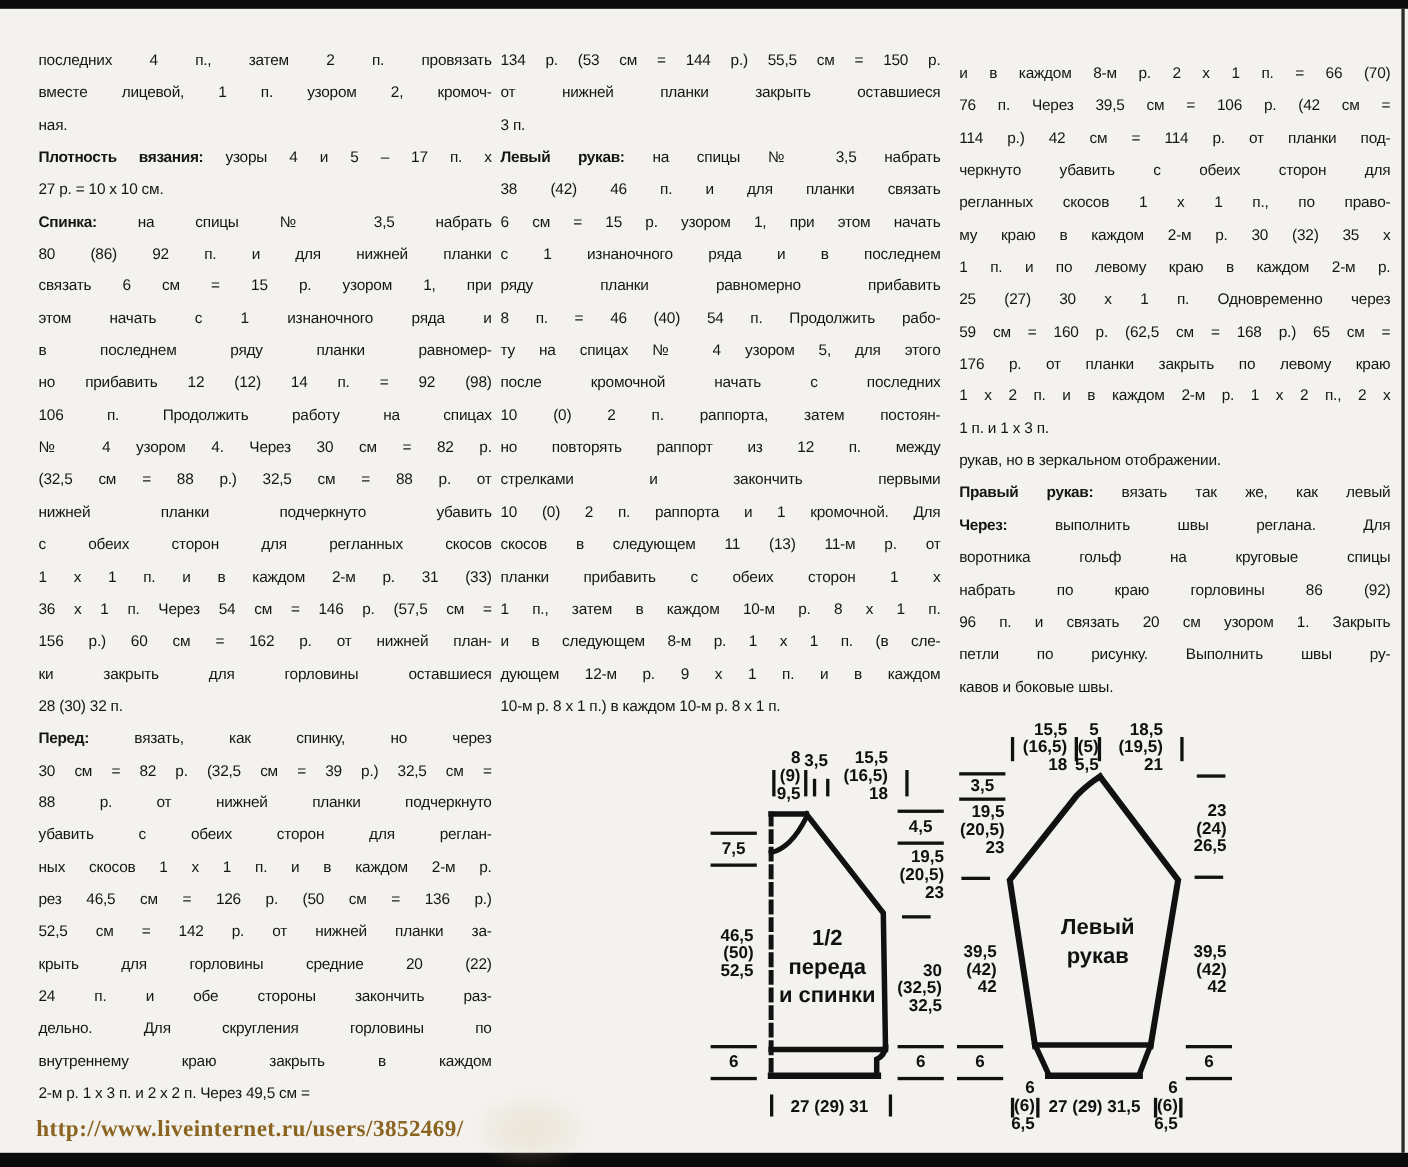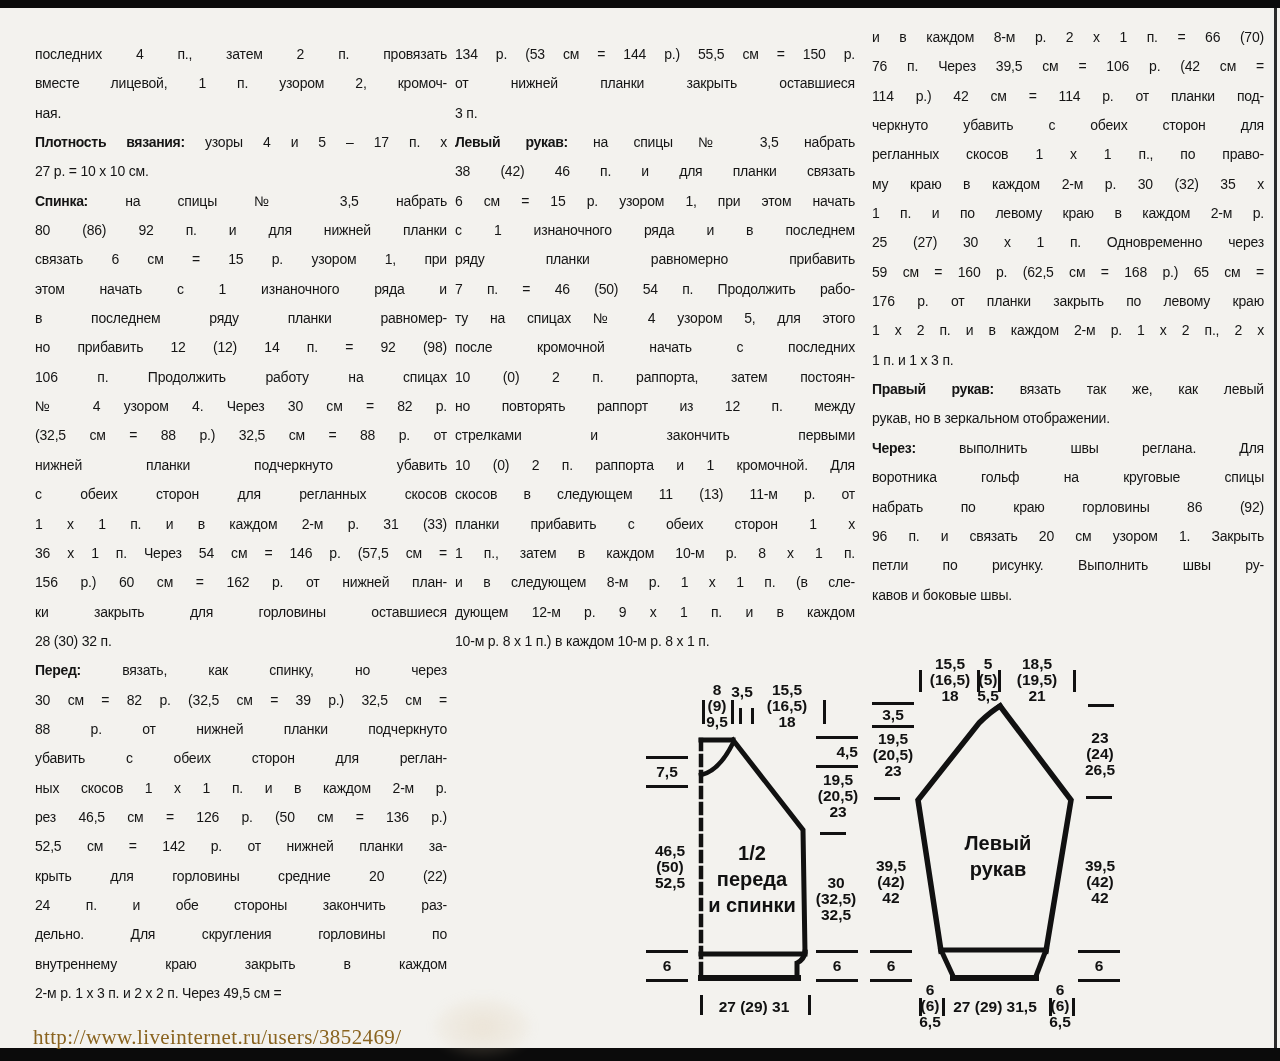--- a/index.html
+++ b/index.html
@@ -7,29 +7,29 @@
         font-family:"Liberation Sans",sans-serif;color:#151515;}
   .bar{position:absolute;background:#0b0b0b;}
   .vline{position:absolute;background:#2b2b2b;}
   .tcol{position:absolute;font-size:14px;line-height:29.35px;letter-spacing:-0.2px;}
   .tline{text-align:justify;text-align-last:justify;white-space:normal;}
   .tline.tend{text-align-last:left;}
   .tline b{letter-spacing:-0.3px;}
   .schem{position:absolute;}
   .schem svg{position:absolute;left:0;top:0;}
   .dlab{position:absolute;transform:translate(-50%,-50%);font-size:15.5px;line-height:16px;
-        font-weight:bold;white-space:pre-line;text-align:center;color:#111;}
+        font-weight:bold;white-space:pre-line;text-align:right;color:#111;}
   .dbox{position:absolute;width:42px;border-top:3px solid #111;border-bottom:3px solid #111;
         padding:4px 0;font-size:15.5px;font-weight:bold;text-align:center;color:#111;}
   .dcenter{position:absolute;transform:translate(-50%,-50%);font-size:20px;line-height:26px;
         font-weight:bold;white-space:pre-line;text-align:center;color:#111;}
   .tick{position:absolute;width:2.5px;background:#111;}
   .dash{position:absolute;height:3px;width:26px;background:#111;}
-  .watermark{position:absolute;font-family:"Liberation Serif",serif;font-weight:normal;
-        font-size:21px;color:#8a6420;letter-spacing:0.4px;margin-top:11px;}
+  .watermark{position:absolute;font-family:"Liberation Serif",serif;font-weight:bold;
+        font-size:21px;color:#8a6420;letter-spacing:0.4px;}
   .ghost{position:absolute;border-radius:50%;filter:blur(6px);opacity:.3;
         background:radial-gradient(#d9c3a2,rgba(217,195,162,0));}
 </style>
 </head>
 <body>
 
 <div id="page">
 
   <div class="bar" style="left:0;top:0;width:1280px;height:8px;"></div>
   <div class="bar" style="left:0;top:1048px;width:1280px;height:13px;"></div>
@@ -73,49 +73,49 @@
     </div>
   <div class="tcol" style="left:455px;top:40px;width:400px;">
       <div class="tline">134 р. (53 см = 144 р.) 55,5 см = 150 р.</div>
       <div class="tline">от нижней планки закрыть оставшиеся</div>
       <div class="tline tend">3 п.</div>
       <div class="tline"><b>Левый рукав:</b> на спицы № 3,5 набрать</div>
       <div class="tline">38 (42) 46 п. и для планки связать</div>
       <div class="tline">6 см = 15 р. узором 1, при этом начать</div>
       <div class="tline">с 1 изнаночного ряда и в последнем</div>
       <div class="tline">ряду планки равномерно прибавить</div>
-      <div class="tline">7 п. = 46 (50) 54 п. Продолжить рабо-</div>
+      <div class="tline">8 п. = 46 (40) 54 п. Продолжить рабо-</div>
       <div class="tline">ту на спицах № 4 узором 5, для этого</div>
       <div class="tline">после кромочной начать с последних</div>
       <div class="tline">10 (0) 2 п. раппорта, затем постоян-</div>
       <div class="tline">но повторять раппорт из 12 п. между</div>
       <div class="tline">стрелками и закончить первыми</div>
       <div class="tline">10 (0) 2 п. раппорта и 1 кромочной. Для</div>
       <div class="tline">скосов в следующем 11 (13) 11-м р. от</div>
       <div class="tline">планки прибавить с обеих сторон 1 х</div>
       <div class="tline">1 п., затем в каждом 10-м р. 8 х 1 п.</div>
       <div class="tline">и в следующем 8-м р. 1 х 1 п. (в сле-</div>
       <div class="tline">дующем 12-м р. 9 х 1 п. и в каждом</div>
       <div class="tline tend">10-м р. 8 х 1 п.) в каждом 10-м р. 8 х 1 п.</div>
     </div>
-  <div class="tcol" style="left:872px;top:23px;width:392px;">
+  <div class="tcol" style="left:872px;top:52px;width:392px;">
       <div class="tline">и в каждом 8-м р. 2 х 1 п. = 66 (70)</div>
       <div class="tline">76 п. Через 39,5 см = 106 р. (42 см =</div>
       <div class="tline">114 р.) 42 см = 114 р. от планки под-</div>
       <div class="tline">черкнуто убавить с обеих сторон для</div>
       <div class="tline">регланных скосов 1 х 1 п., по право-</div>
       <div class="tline">му краю в каждом 2-м р. 30 (32) 35 х</div>
       <div class="tline">1 п. и по левому краю в каждом 2-м р.</div>
       <div class="tline">25 (27) 30 х 1 п. Одновременно через</div>
       <div class="tline">59 см = 160 р. (62,5 см = 168 р.) 65 см =</div>
       <div class="tline">176 р. от планки закрыть по левому краю</div>
       <div class="tline">1 х 2 п. и в каждом 2-м р. 1 х 2 п., 2 х</div>
       <div class="tline tend">1 п. и 1 х 3 п.</div>
+      <div class="tline tend">рукав, но в зеркальном отображении.</div>
       <div class="tline"><b>Правый рукав:</b> вязать так же, как левый</div>
-      <div class="tline tend">рукав, но в зеркальном отображении.</div>
       <div class="tline"><b>Через:</b> выполнить швы реглана. Для</div>
       <div class="tline">воротника гольф на круговые спицы</div>
       <div class="tline">набрать по краю горловины 86 (92)</div>
       <div class="tline">96 п. и связать 20 см узором 1. Закрыть</div>
       <div class="tline">петли по рисунку. Выполнить швы ру-</div>
       <div class="tline tend">кавов и боковые швы.</div>
     </div>
 
   <div class="schem" style="left:640px;top:640px;width:235px;height:408px;">
     <svg width="235" height="408" viewBox="0 0 235 408">
@@ -139,21 +139,21 @@
 9,5</div>
     <div class="dlab" style="left:102px;top:52px;">3,5</div>
     <div class="dlab" style="left:147px;top:66px;">15,5
 (16,5)
 18</div>
     <div class="dbox" style="left:6px;top:116px;">7,5</div>
     <div class="dlab" style="left:30px;top:227px;">46,5
 (50)
 52,5</div>
     <div class="dbox" style="left:6px;top:310px;">6</div>
-    <div class="dbox" style="left:176px;top:96px;text-align:right;">4,5</div>
+    <div class="dbox" style="left:176px;top:96px;">4,5</div>
     <div class="dlab" style="left:198px;top:156px;">19,5
 (20,5)
 23</div>
     <div class="dash" style="left:180px;top:192px;"></div>
     <div class="dlab" style="left:196px;top:259px;">30
 (32,5)
 32,5</div>
     <div class="dbox" style="left:176px;top:310px;">6</div>
     <div class="tick" style="left:60px;top:355px;height:20px;"></div>
     <div class="tick" style="left:168px;top:355px;height:20px;"></div>

